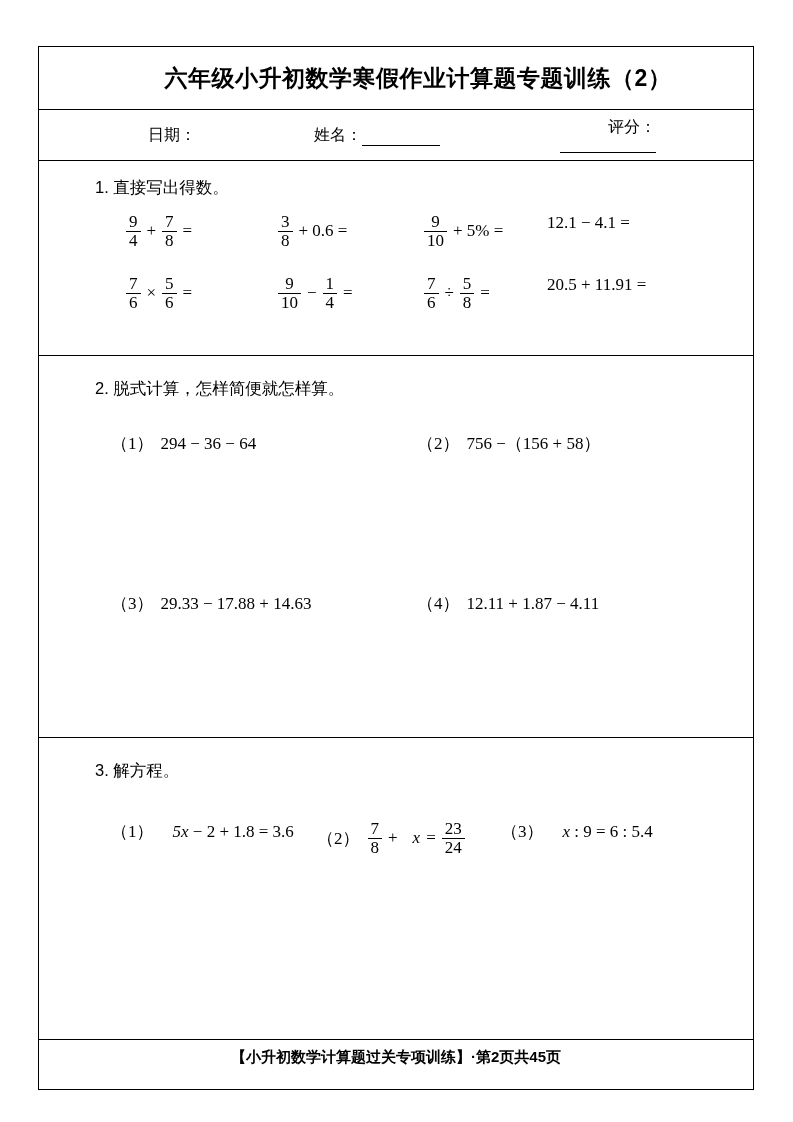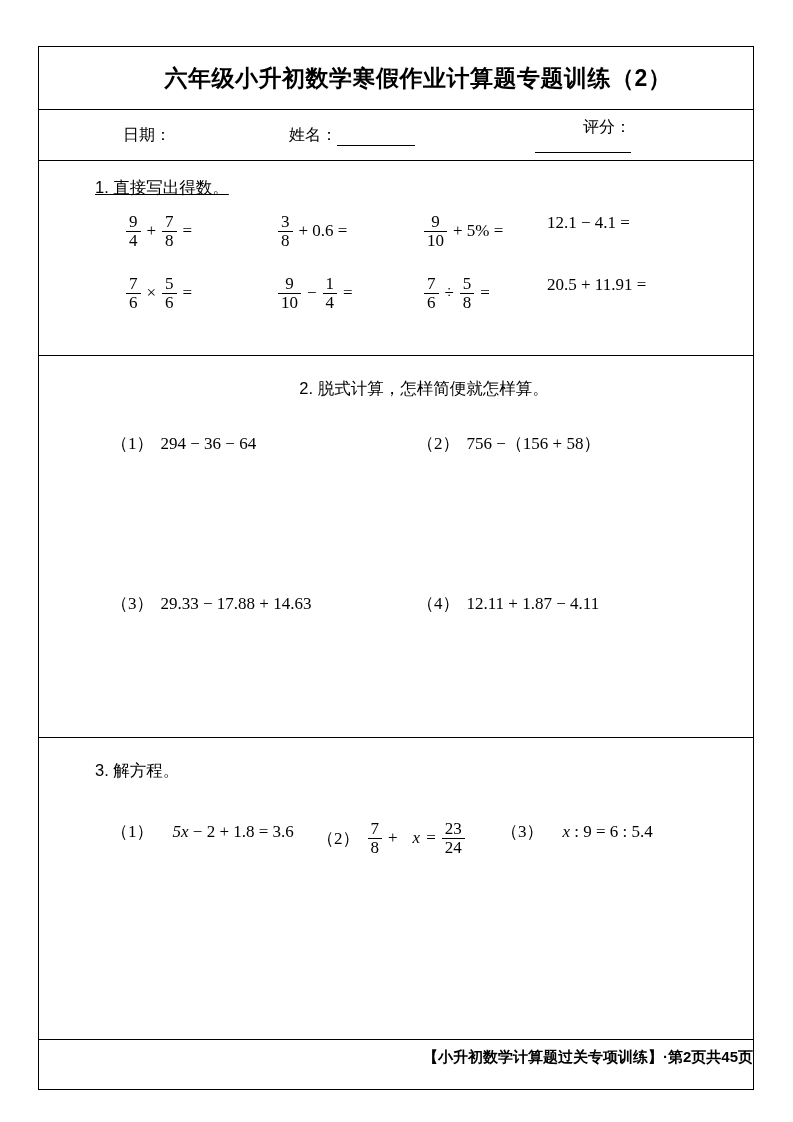--- a/index.html
+++ b/index.html
@@ -47,33 +47,33 @@
     font-family: "Liberation Sans", "DejaVu Sans", sans-serif;
     font-size: 16px;
   }
   .meta-item { display: flex; align-items: flex-end; }
   .meta-label { white-space: nowrap; }
   .meta-line {
     display: inline-block;
     border-bottom: 1px solid #000;
     height: 14px;
   }
-  .m1 { margin-left: 84px; }
+  .m1 { margin-left: 109px; }
   .m2 { margin-left: 118px; }
   .m3 { margin-left: 120px; flex-direction: column; }
   .w1 { width: 78px; }
   .w2 { width: 96px; }
 
   .section {
     border-bottom: 1px solid #000;
     position: relative;
     box-sizing: border-box;
   }
-  .sec1 { height: 195px; text-decoration: underline; }
-  .sec2 { height: 382px; text-align: center; }
+  .sec1 { height: 195px; }
+  .sec2 { height: 382px; }
   .sec3 { height: 302px; }
   .sec-foot { flex: 1; position: relative; }
 
   .sec-head {
     font-family: "Liberation Sans", "DejaVu Sans", sans-serif;
     font-size: 16.5px;
     padding: 16px 0 0 56px;
   }
   .sec2 .sec-head, .sec3 .sec-head { padding-top: 22px; }
 
@@ -128,21 +128,21 @@
 
   .s3row { position: absolute; top: 82px; left: 0; right: 0; }
   .s3a { position: absolute; left: 72px; }
   .s3b { position: absolute; left: 278px; }
   .s3c { position: absolute; left: 462px; }
 
   .footer {
     position: absolute;
     left: 0; right: 0;
     bottom: 22px;
-    text-align: right;
+    text-align: center;
     font-family: "Liberation Sans", "DejaVu Sans", sans-serif;
     font-weight: bold;
     font-size: 15px;
   }
 </style>
 </head>
 <body>
 
 <div class="page">
 

